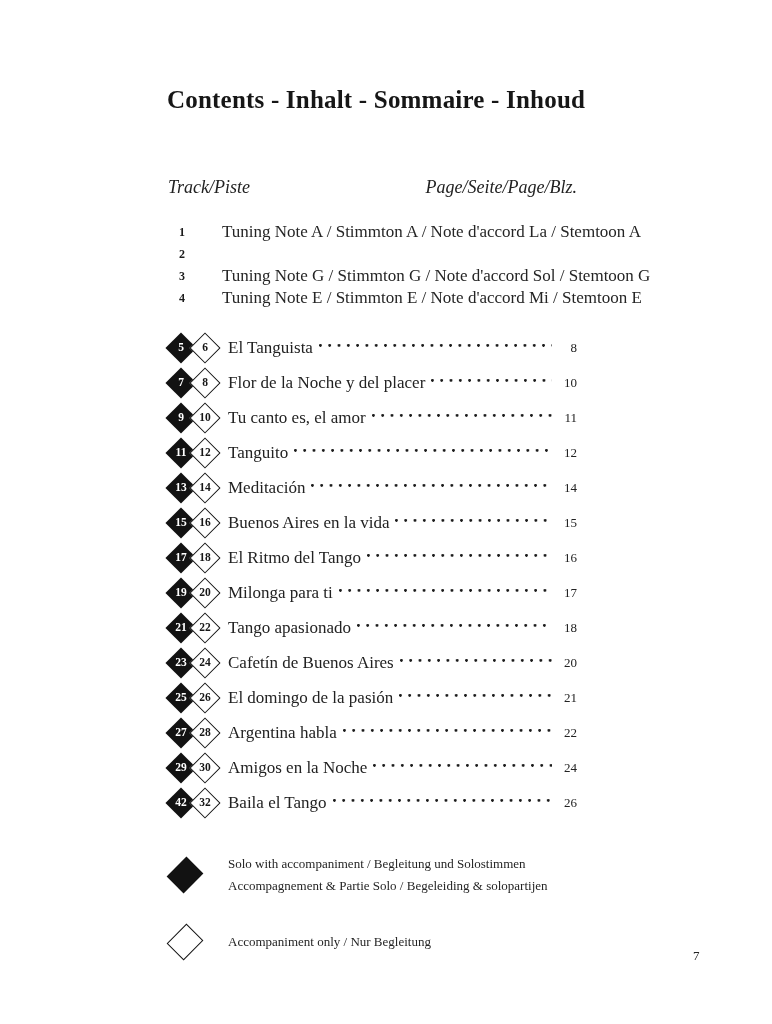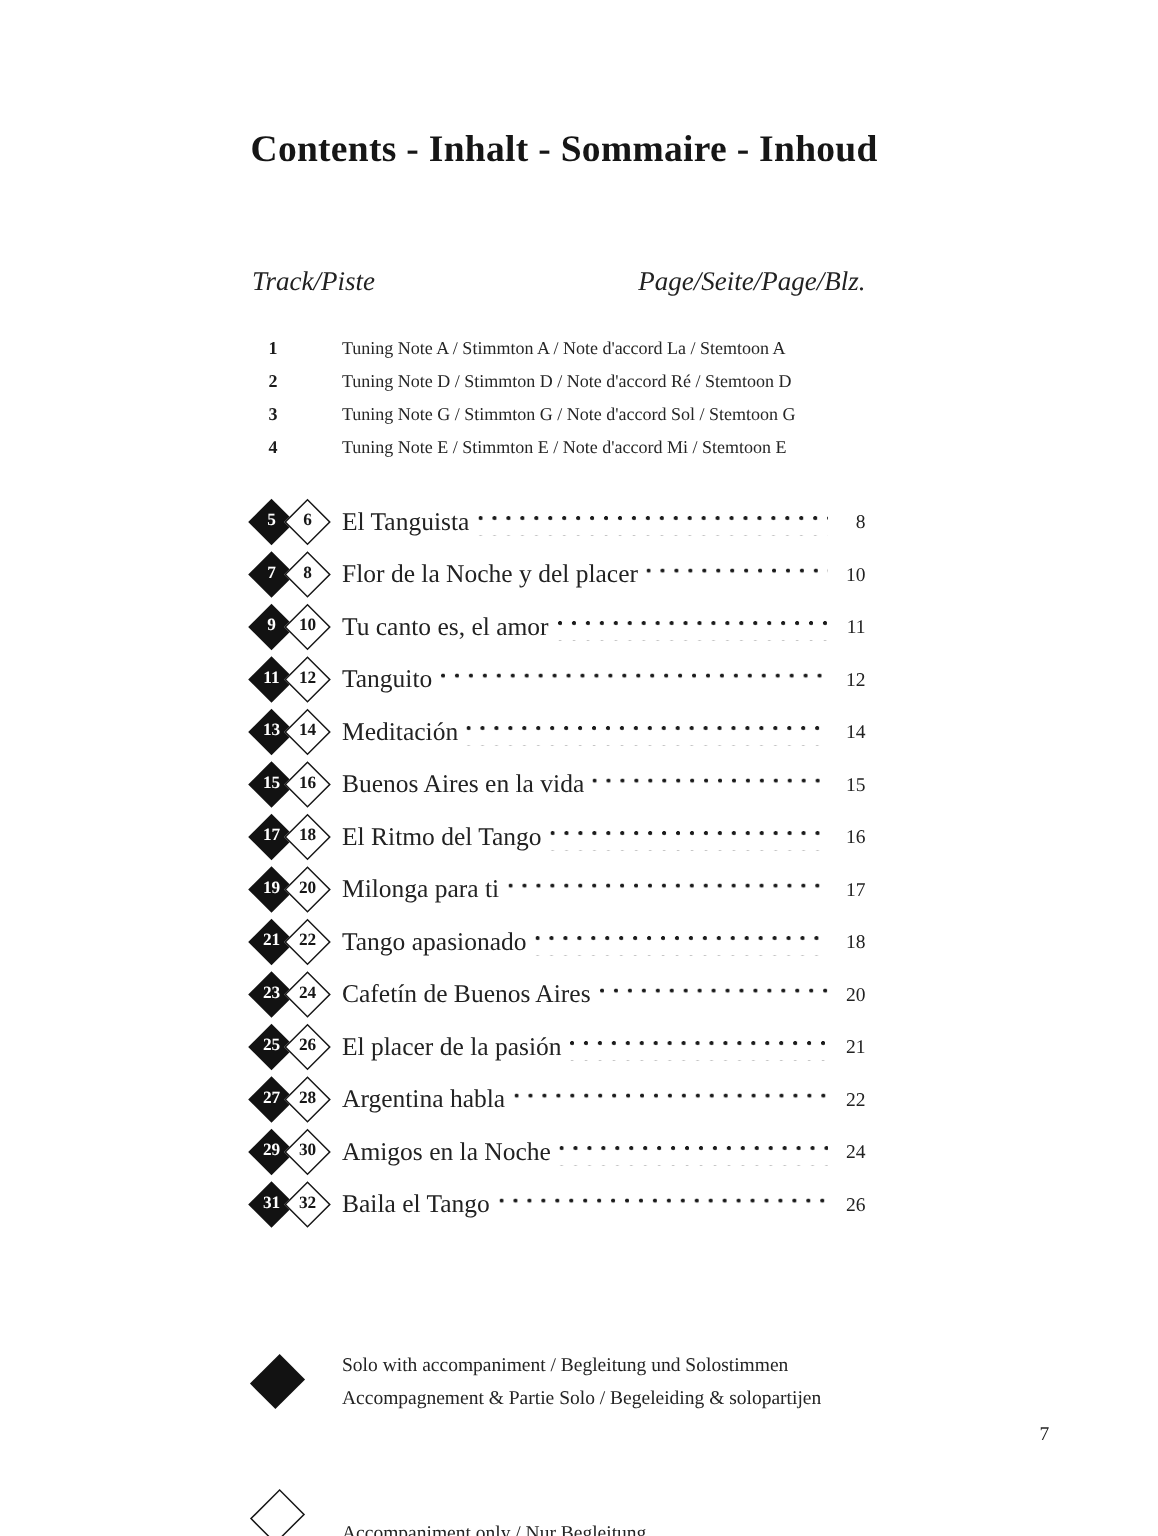--- a/index.html
+++ b/index.html
@@ -49,21 +49,21 @@
     align-items: center;
   }
   .tuning-row .num {
     width: 12px;
     font-size: 12px;
     font-weight: 700;
     color: #1b1b1b;
   }
   .tuning-row .lbl {
     margin-left: 37px;
-    font-size: 12px;
+    font-size: 17px;
     color: #252525;
     white-space: nowrap;
     text-align: right;
   }
   .track-list {
     position: absolute;
     left: 165px;
     top: 330px;
     width: 412px;
   }
@@ -129,23 +129,22 @@
     color: #222222;
   }
   .legend {
     position: absolute;
     left: 165px;
     top: 853px;
     width: 470px;
   }
   .legend-item {
     display: flex;
-    align-items: flex-end;
+    align-items: center;
     margin-bottom: 23px;
-    margin-top: 46px;
   }
   .legend-diamond {
     position: relative;
     width: 40px;
     height: 44px;
     flex-shrink: 0;
   }
   .legend-diamond::before {
     content: "";
     position: absolute;
@@ -182,21 +181,20 @@
 
   <div class="tuning-block">
 
       <div class="tuning-row">
         <span class="num">1</span>
         <span class="lbl">Tuning Note A / Stimmton A / Note d'accord La / Stemtoon A</span>
       </div>
 
       <div class="tuning-row">
         <span class="num">2</span>
-        <span class="lbl">Tuning Note D / Stimmton D / Note d'accord Ré / Stemtoon D</span>
       </div>
 
       <div class="tuning-row">
         <span class="num">3</span>
         <span class="lbl">Tuning Note G / Stimmton G / Note d'accord Sol / Stemtoon G</span>
       </div>
 
       <div class="tuning-row">
         <span class="num">4</span>
         <span class="lbl">Tuning Note E / Stimmton E / Note d'accord Mi / Stemtoon E</span>
@@ -348,21 +346,21 @@
 
       <div class="track-row">
         <span class="dp">
           <span class="diamond solid">
             <span class="n">25</span>
           </span>
           <span class="diamond outline">
             <span class="n">26</span>
           </span>
         </span>
-        <span class="track-title">El placer de la pasión</span>
+        <span class="track-title">El domingo de la pasión</span>
         <span class="leader"></span>
         <span class="track-page">21</span>
       </div>
 
       <div class="track-row">
         <span class="dp">
           <span class="diamond solid">
             <span class="n">27</span>
           </span>
           <span class="diamond outline">
@@ -384,21 +382,21 @@
           </span>
         </span>
         <span class="track-title">Amigos en la Noche</span>
         <span class="leader"></span>
         <span class="track-page">24</span>
       </div>
 
       <div class="track-row">
         <span class="dp">
           <span class="diamond solid">
-            <span class="n">31</span>
+            <span class="n">42</span>
           </span>
           <span class="diamond outline">
             <span class="n">32</span>
           </span>
         </span>
         <span class="track-title">Baila el Tango</span>
         <span class="leader"></span>
         <span class="track-page">26</span>
       </div>
 

